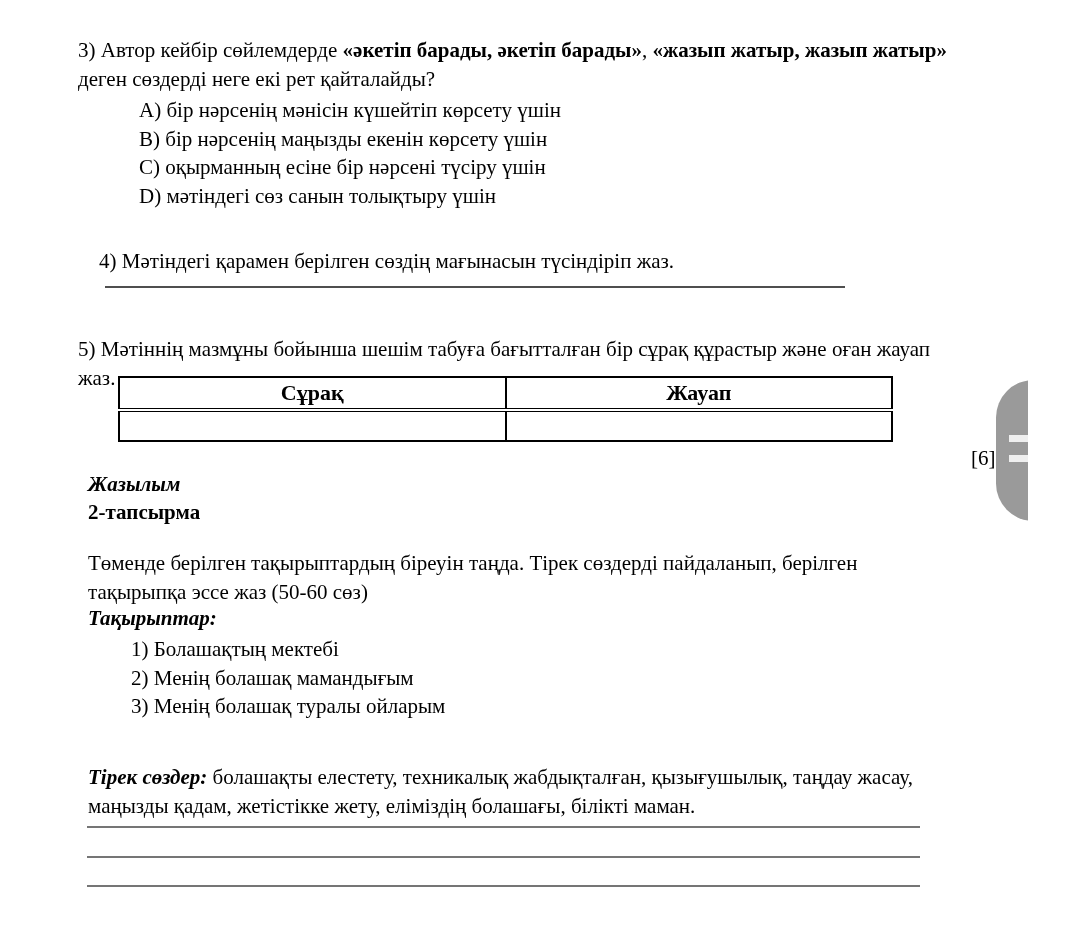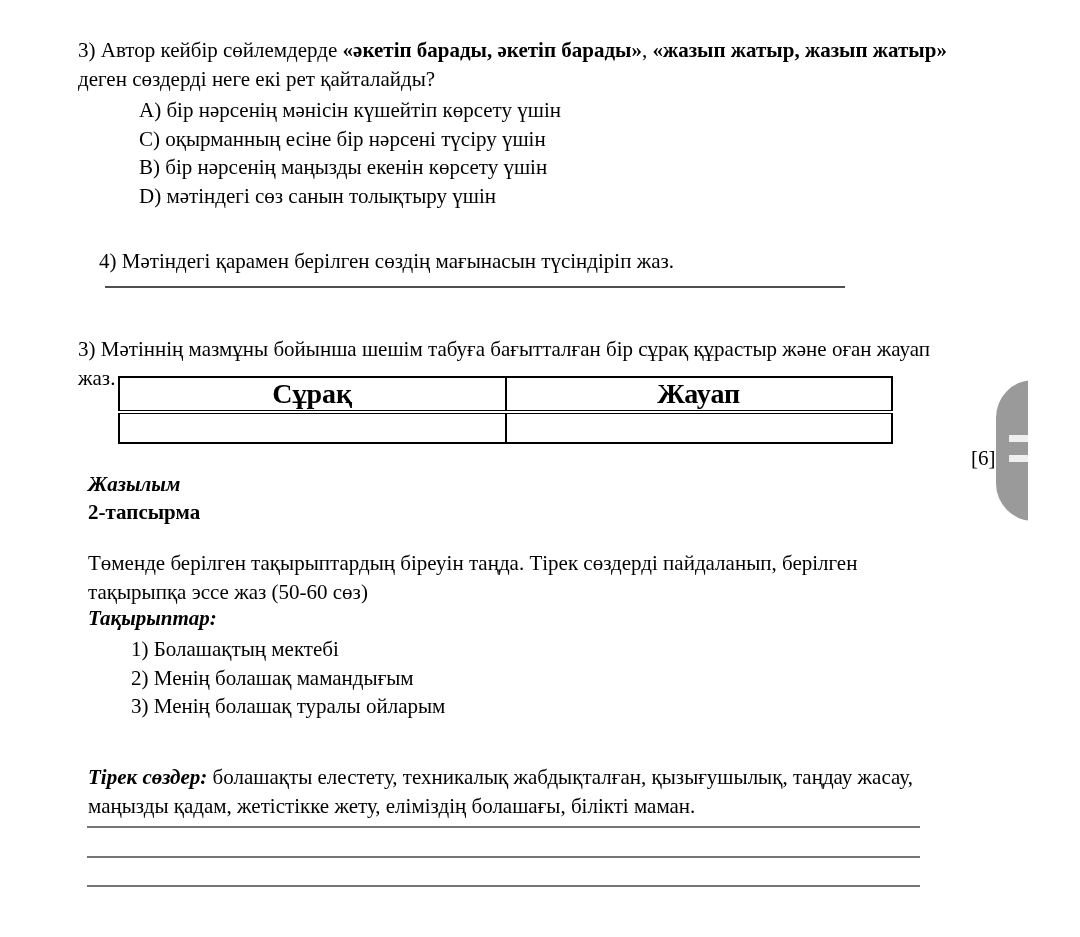--- a/index.html
+++ b/index.html
@@ -24,21 +24,21 @@
     border-bottom: 2px solid #4f4f4f;
   }
   .q5 { position: absolute; left: 78px; top: 314px; width: 888px; line-height: 29px; }
 
   .qa-table {
     position: absolute; left: 118px; top: 376px; width: 775px;
     border-collapse: collapse; table-layout: fixed;
   }
   .qa-table th {
     border: 2px solid #000; border-bottom: 4px double #000;
-    font-weight: bold; font-size: 28px; height: 30px; text-align: center; padding: 0;
+    font-weight: bold; font-size: 22px; height: 30px; text-align: center; padding: 0;
   }
   .qa-table td { border: 2px solid #000; height: 28px; padding: 0; }
 
   .score { position: absolute; left: 971px; top: 446px; }
 
   .pill {
     position: absolute; left: 996px; top: 380px; width: 75px; height: 141px;
     background: #9a9a9a; border: none; border-radius: 38px; padding: 0; cursor: pointer;
   }
   .pill .bar {
@@ -66,30 +66,30 @@
 <body>
 
 <div class="page">
 
   <p class="q3">
     <span>3) Автор кейбір сөйлемдерде </span><span class="b">«әкетіп барады, әкетіп барады»</span><span>, </span><span class="b">«жазып жатыр, жазып жатыр»</span><span> деген сөздерді неге екі рет қайталайды?</span>
   </p>
 
   <div class="options">
     <div>A) бір нәрсенің мәнісін күшейтіп көрсету үшін</div>
+    <div>B) бір нәрсенің маңызды екенін көрсету үшін</div>
     <div>C) оқырманның есіне бір нәрсені түсіру үшін</div>
-    <div>B) бір нәрсенің маңызды екенін көрсету үшін</div>
     <div>D) мәтіндегі сөз санын толықтыру үшін</div>
   </div>
 
   <p class="q4">4) Мәтіндегі қарамен берілген сөздің мағынасын түсіндіріп жаз.</p>
 
   <div class="q4-line"></div>
 
-  <p class="q5">3) Мәтіннің мазмұны бойынша шешім табуға бағытталған бір сұрақ құрастыр және оған жауап жаз.</p>
+  <p class="q5">5) Мәтіннің мазмұны бойынша шешім табуға бағытталған бір сұрақ құрастыр және оған жауап жаз.</p>
 
   <table class="qa-table">
     <tbody>
         <tr>
       <th>Сұрақ</th>
       <th>Жауап</th>
     </tr>
     <tr>
       <td></td>
       <td></td>

